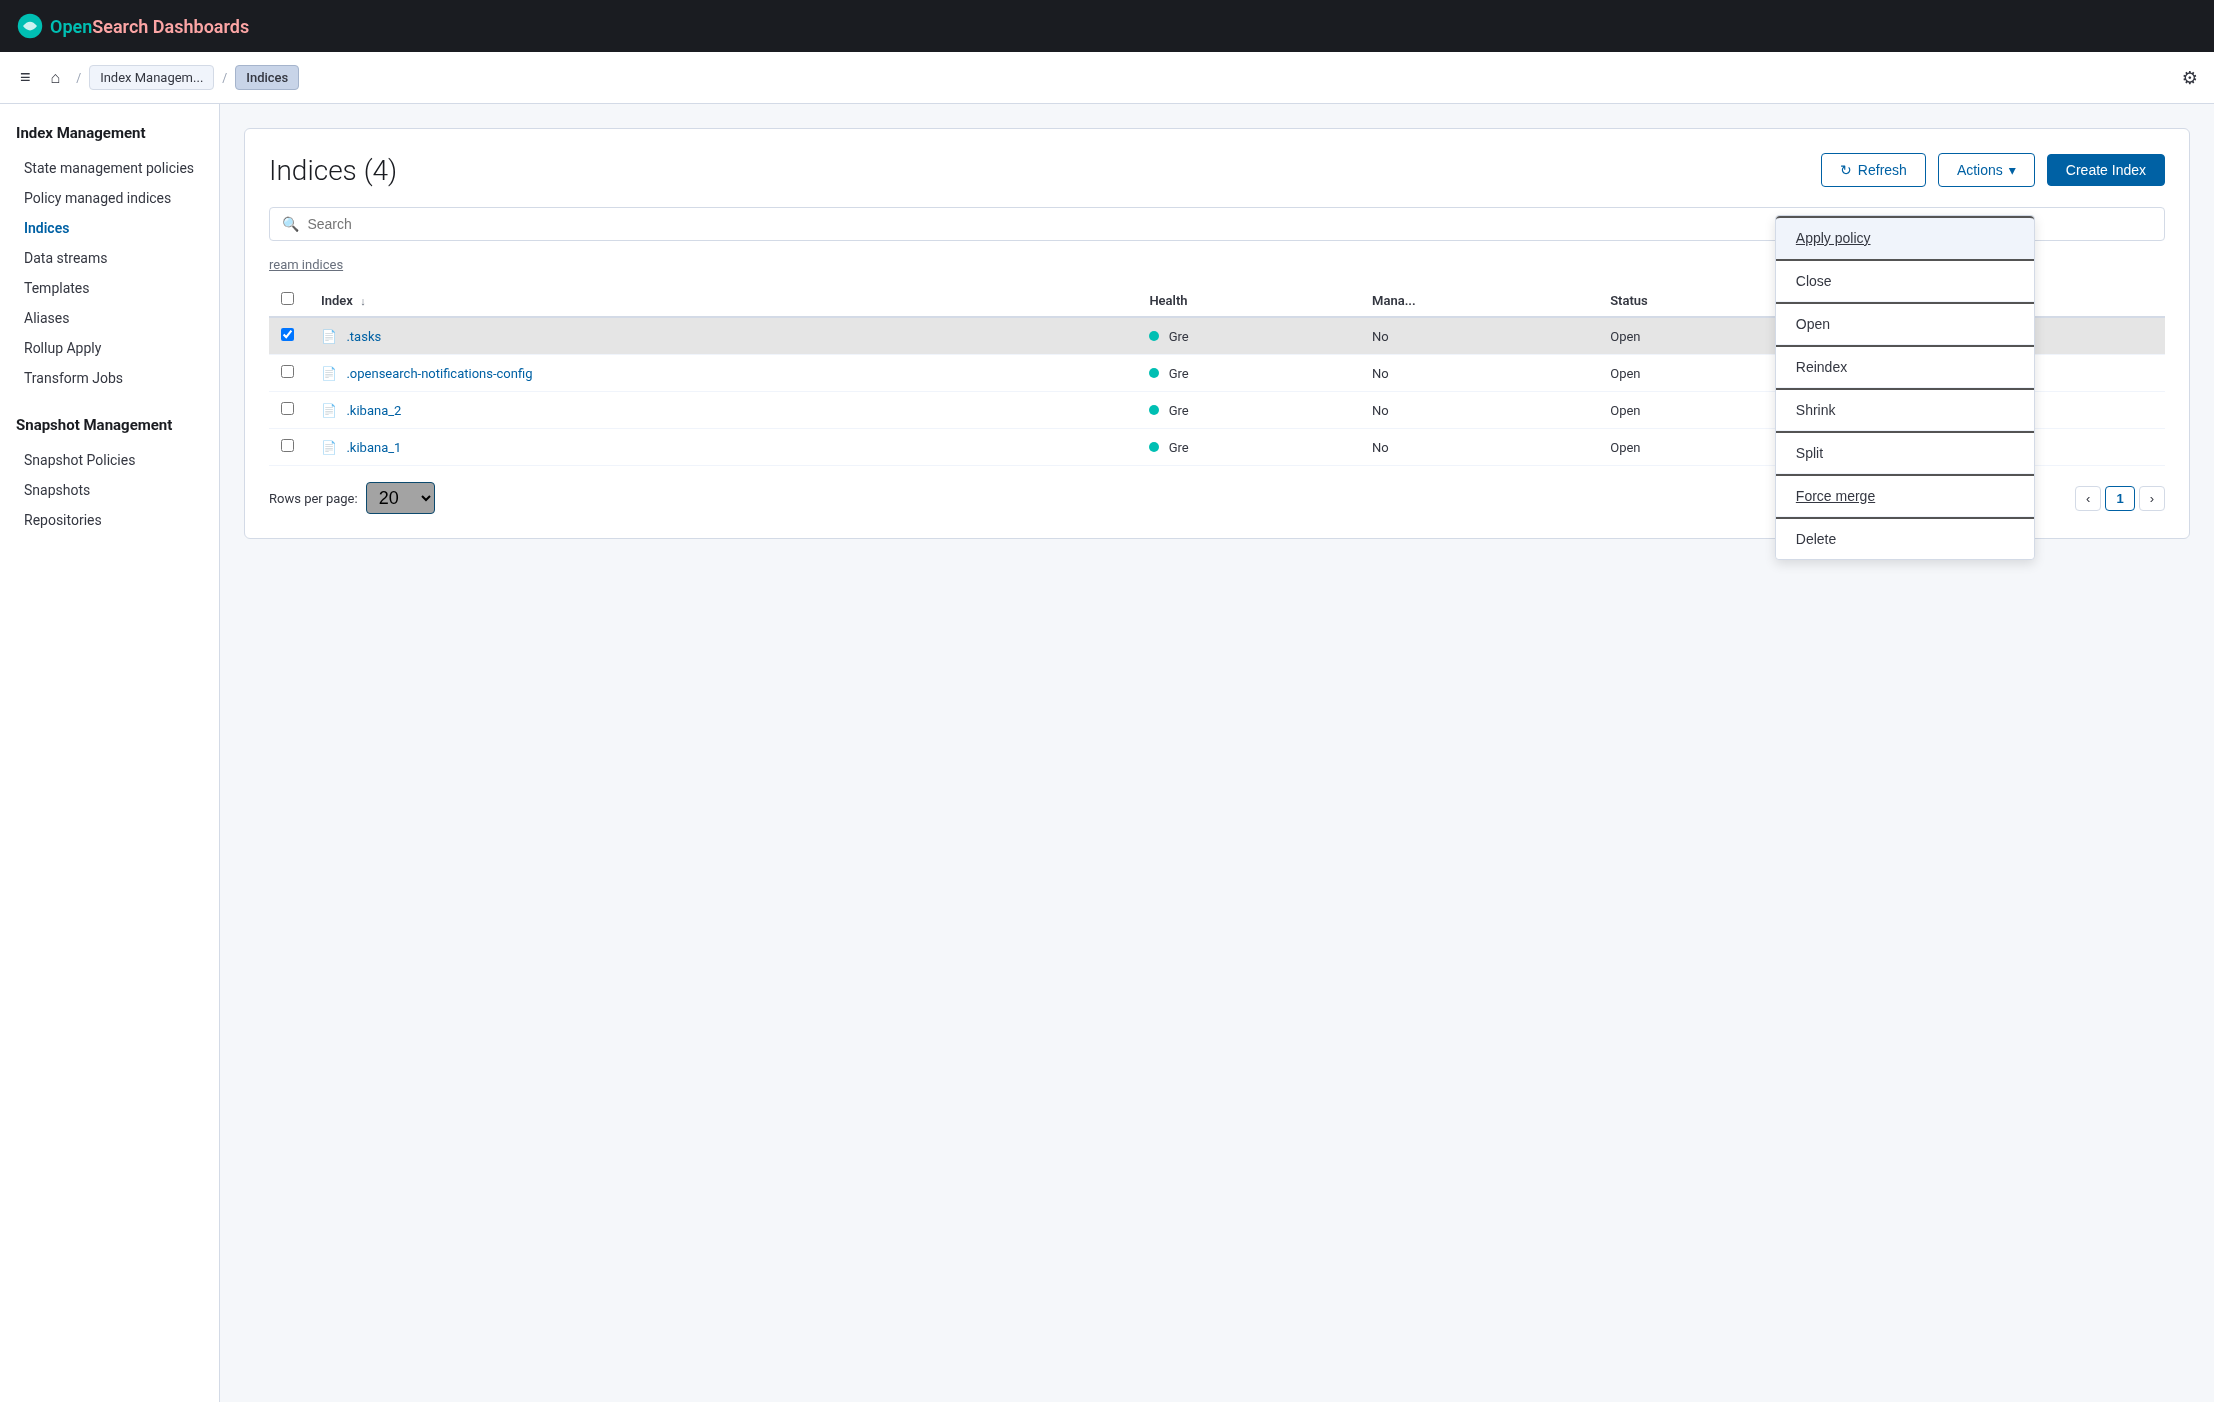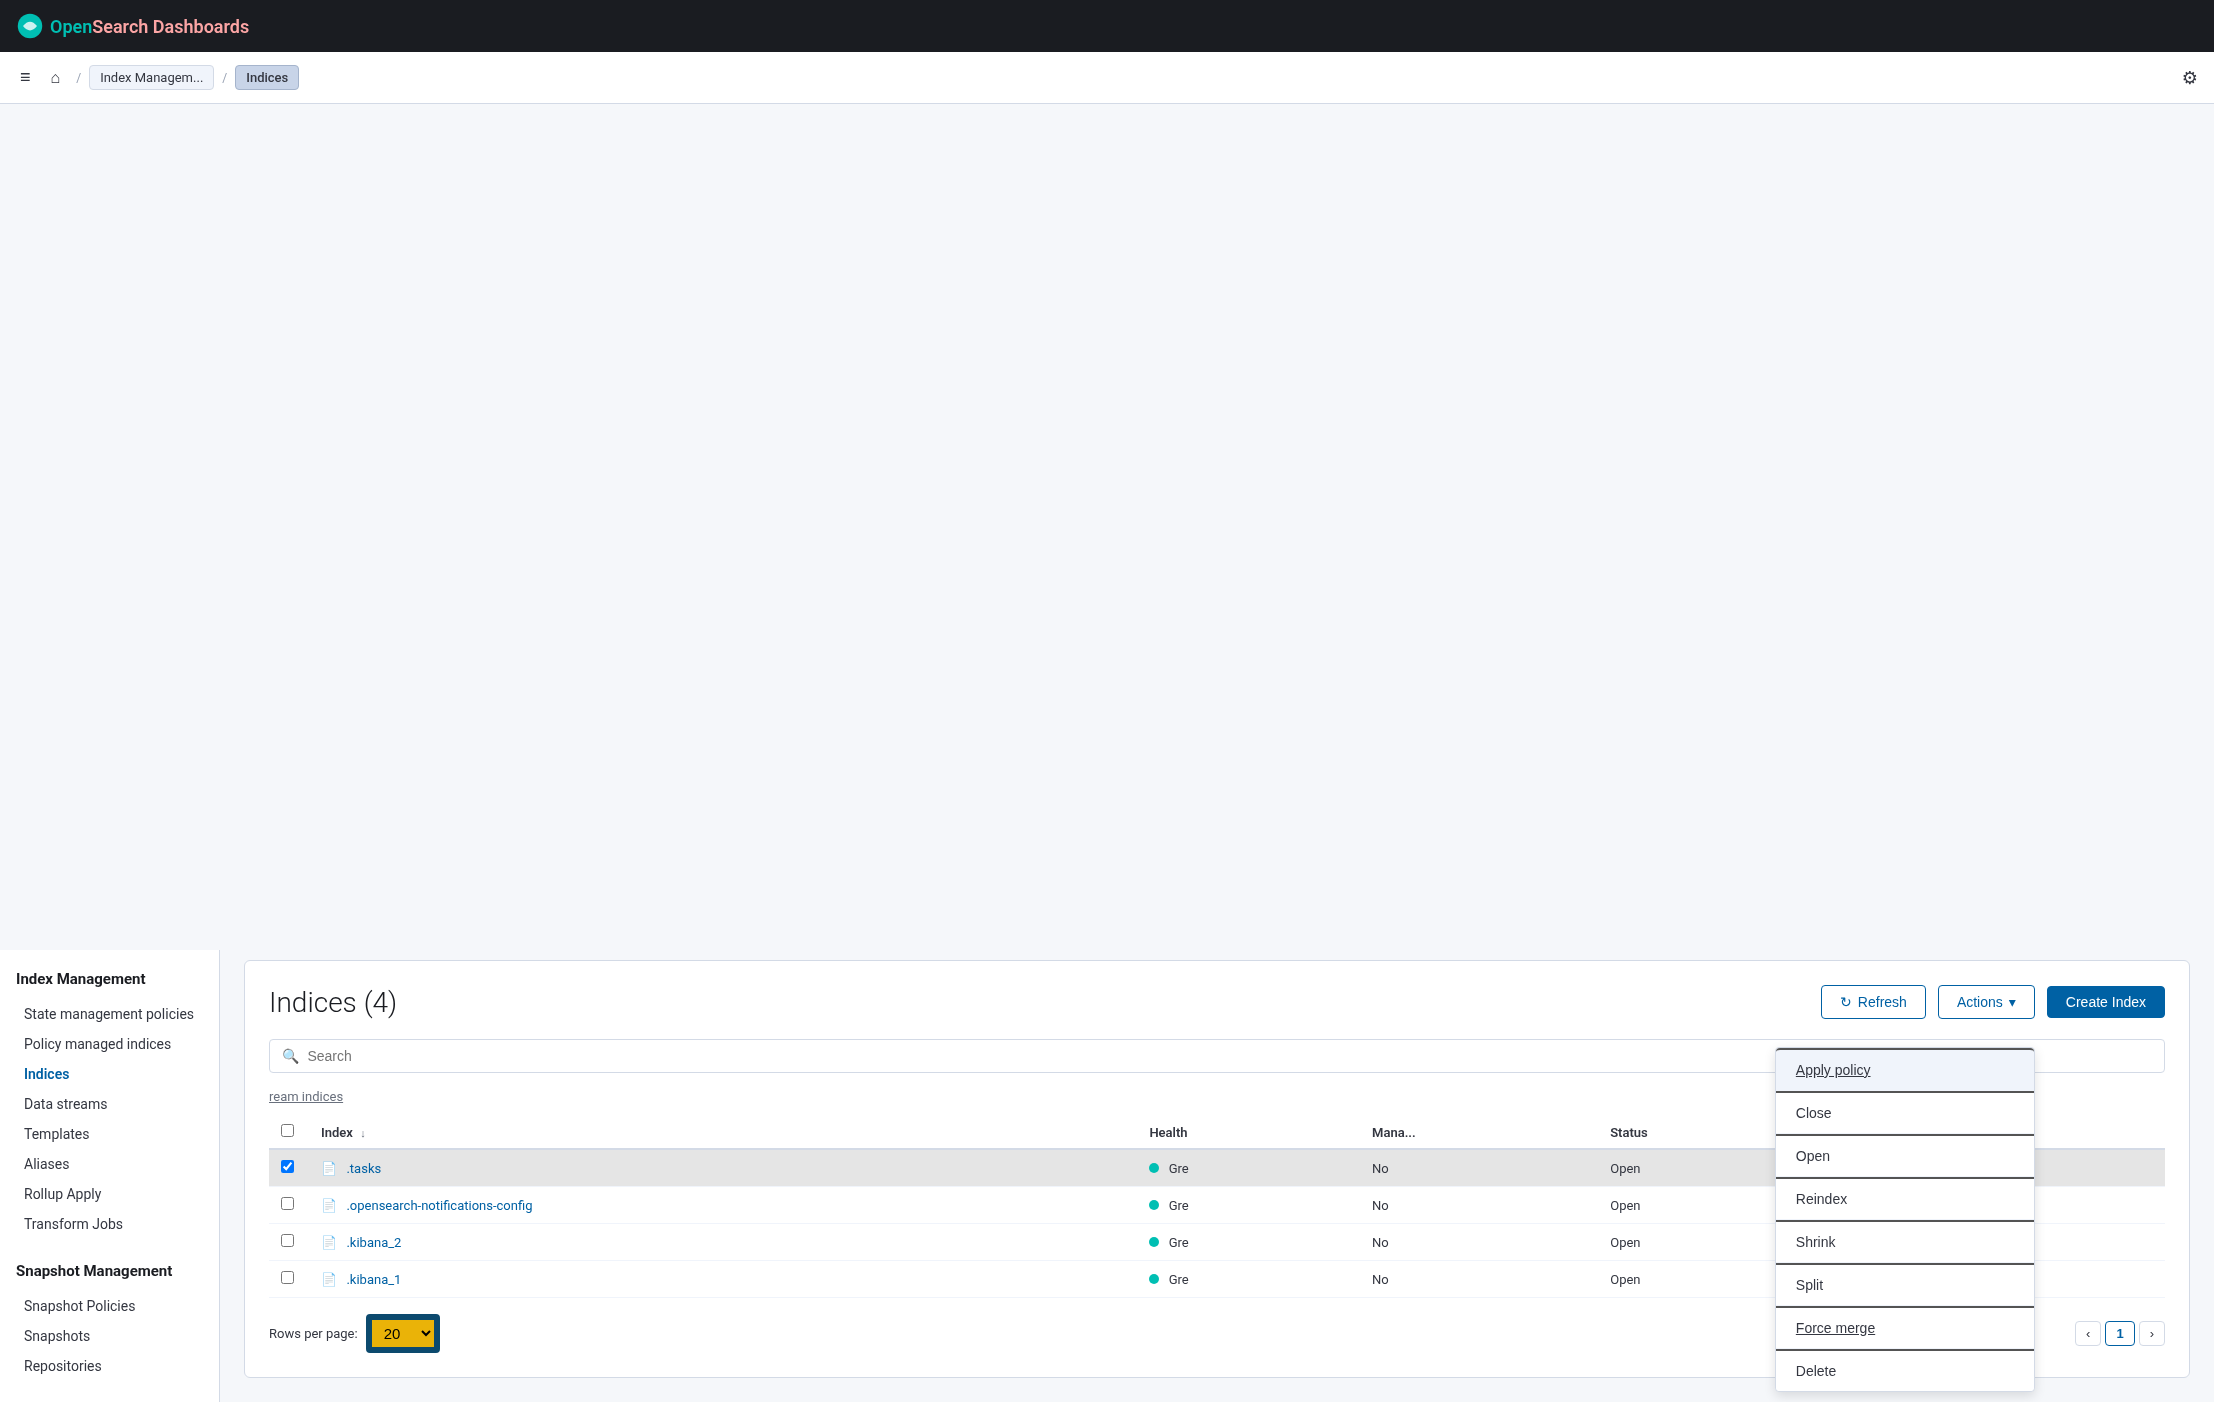--- a/index.html
+++ b/index.html
@@ -79,21 +79,20 @@
       border: none;
       cursor: pointer;
       font-size: 18px;
       color: #343741;
     }
 
     
     .main-layout {
       display: flex;
       min-height: calc(100vh - 104px);
-      align-items: flex-end;
     }
 
     
     .sidebar {
       width: 220px;
       background: white;
       border-right: 1px solid #d3dae6;
       padding: 20px 16px;
       flex-shrink: 0;
     }
@@ -230,25 +229,25 @@
     
     .pagination-row {
       display: flex;
       align-items: center;
       margin-top: 16px;
       font-size: 13px;
       color: #343741;
       gap: 8px;
     }
     .pagination-row select {
-      border: 6px solid #0c4a6e;
+      border: 1px solid #0c4a6e;
       border-radius: 4px;
       padding: 4px 8px;
-      font-size: 15px;
-      background: #eab308;
+      font-size: 18px;
+      background: #a3a3a3;
       cursor: pointer;
     }
     .pagination-controls {
       margin-left: auto;
       display: flex;
       align-items: center;
       gap: 4px;
     }
     .page-btn {
       background: none;

